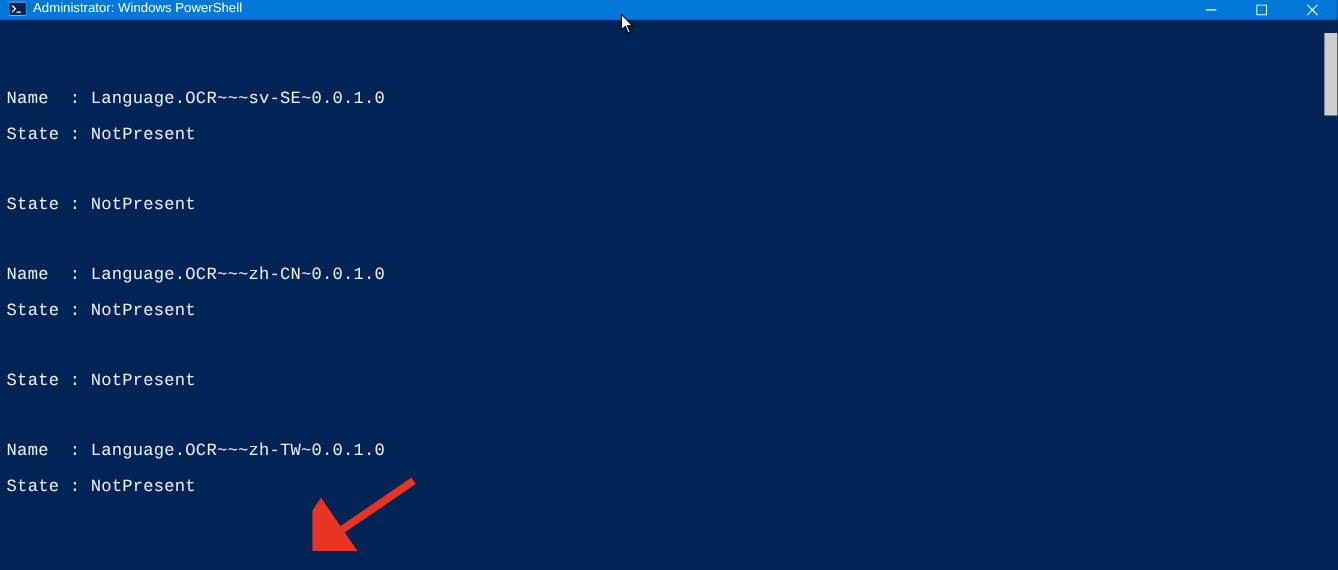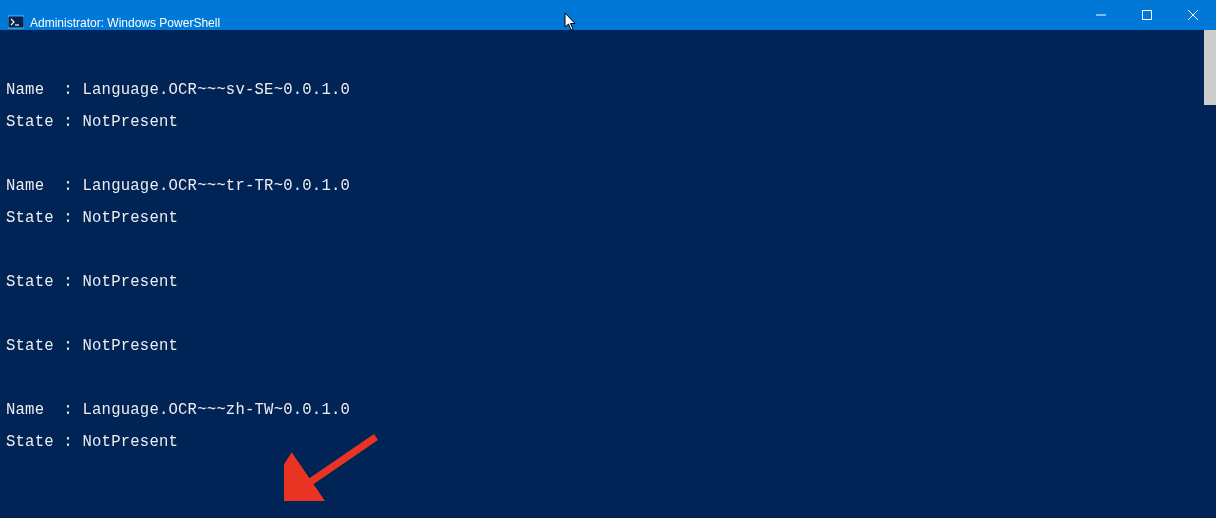--- a/index.html
+++ b/index.html
@@ -6,24 +6,24 @@
   body {
     width: 1216px;
     height: 518px;
     background: #012456;
     font-family: Consolas, "Courier New", monospace;
     font-size: 15.6px;
     overflow: hidden;
     position: relative;
   }
   .titlebar {
-    height: 30px;
+    height: 18px;
     background: #0078d7;
     display: flex;
-    align-items: flex-end;
+    align-items: flex-start;
     color: #ffffff;
     font-family: "Segoe UI", Tahoma, sans-serif;
     font-size: 12px;
     user-select: none;
   }
   .titlebar-icon {
     width: 16px;
     height: 16px;
     margin-left: 8px;
     margin-right: 6px;
@@ -105,23 +105,23 @@
         </svg>
     </div>
   </div>
 </div>
 
 <div class="terminal">
 <span class="line"> </span>
 <span class="line"><span>Name </span><span> : </span><span>Language.OCR~~~sv-SE~0.0.1.0</span></span>
 <span class="line"><span>State</span><span> : </span><span>NotPresent</span></span>
 <span class="line"> </span>
-<span class="line"><span>Name </span><span> : </span><span>Language.OCR~~~tr-TR~0.0.1.0</span></span>
 <span class="line"><span>State</span><span> : </span><span>NotPresent</span></span>
 <span class="line"> </span>
+<span class="line"><span>Name </span><span> : </span><span>Language.OCR~~~zh-CN~0.0.1.0</span></span>
 <span class="line"><span>State</span><span> : </span><span>NotPresent</span></span>
 <span class="line"> </span>
 <span class="line"><span>State</span><span> : </span><span>NotPresent</span></span>
 <span class="line"> </span>
 <span class="line"><span>Name </span><span> : </span><span>Language.OCR~~~zh-TW~0.0.1.0</span></span>
 <span class="line"><span>State</span><span> : </span><span>NotPresent</span></span>
 
 
 
 

